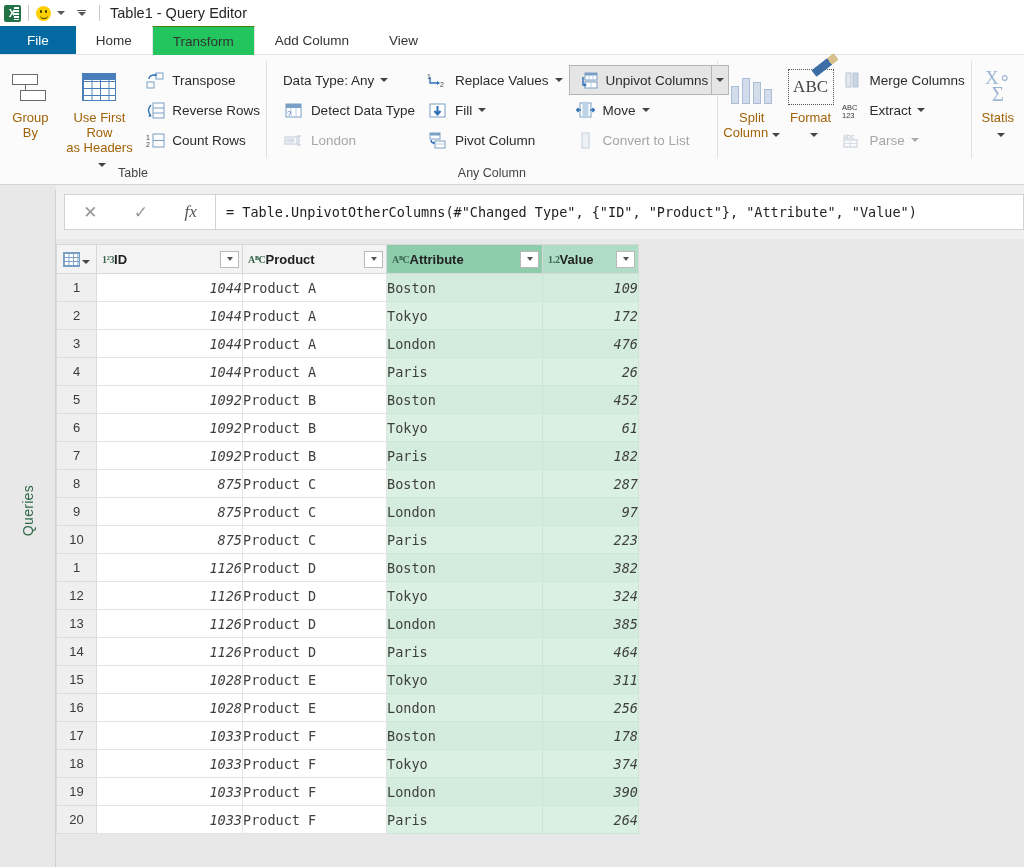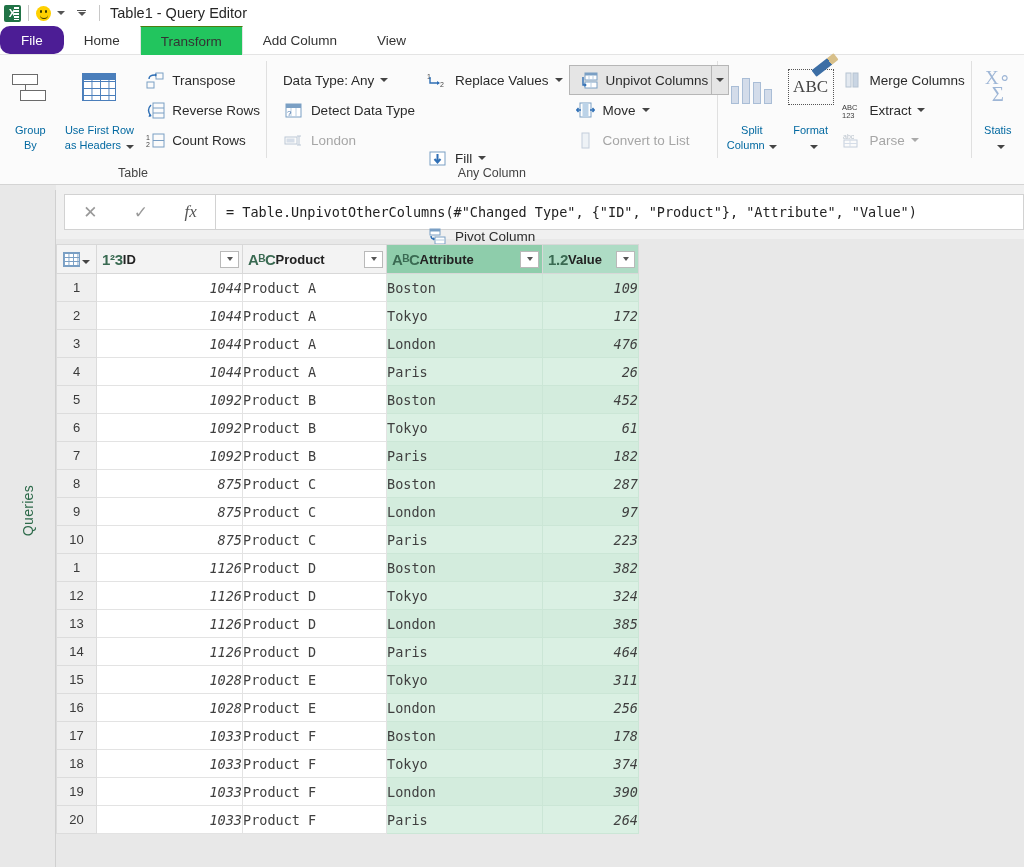--- a/index.html
+++ b/index.html
@@ -29,40 +29,40 @@
               border-top:4px solid #555; margin:0 6px; }
   .qat-dd { margin:0 6px; display:flex; flex-direction:column; align-items:center; }
   .qat-dd i { display:block; width:9px; height:1.5px; background:#555; margin-bottom:1px; }
   .qat-dd b { width:0;height:0;border-left:4px solid transparent;border-right:4px solid transparent;
               border-top:4px solid #555; }
   .win-title { font-size:14.5px; color:#262626; margin-left:3px; }
 
   
   .tabstrip { height:29px; background:#fff; display:flex; align-items:stretch;
               border-bottom:1px solid #e4e4e4; }
-  .tab-file { background:#4c1d95; color:#fff; display:flex; align-items:center;
-              padding:0 21px; font-size:13.5px;border-radius:10px; }
+  .tab-file { background:#0369a1; color:#fff; display:flex; align-items:center;
+              padding:0 27px; font-size:13.5px; }
   .tab { display:flex; align-items:center; padding:0 20px; font-size:13.5px; color:#333;
          cursor:default; }
   .tab.active { background:#22c55e; border-top:1px solid #4d7c0f; border-left:1px solid #e4e4e4;
                 border-right:1px solid #e4e4e4; position:relative; top:0; margin-bottom:-1px; }
 
   
   .ribbon { height:130px; background:#fbfbfb; display:flex; position:relative;
             border-bottom:1px solid #d4d4d4; }
   .rgroup { display:flex; flex-direction:column; position:relative; padding-top:6px; }
   .rgroup .glabel { position:absolute; bottom:4px; width:100%; text-align:center;
                     font-size:12.5px; color:#444; }
   .rgroup-sep { width:1px; background:#e0e0e0; margin:6px 0 26px; align-self:stretch; }
   .rgroup-inner { display:flex; }
 
   .bigbtn { width:72px; display:flex; flex-direction:column; align-items:center;
             padding-top:6px; cursor:default; }
   .bigbtn .bicon { height:40px; display:flex; align-items:center; justify-content:center; }
-  .bigbtn .blabel { font-size:11px; text-align:center; line-height:15px; color:#0369a1; margin-top:16px;}
+  .bigbtn .blabel { font-size:13px; text-align:center; line-height:15px; color:#a16207; margin-top:3px;}
 
   .smallcol { display:flex; flex-direction:column; padding-top:4px; }
   .smallbtn { display:flex; align-items:center; height:30px; padding:0 6px; cursor:default;
               font-size:13.5px; color:#2b2b2b; white-space:nowrap; }
   .smallbtn.disabled { color:#a6a6a6; }
   .smallbtn .sicon { width:22px; height:20px; margin-right:6px; display:flex;
                      align-items:center; justify-content:center; flex:0 0 22px; }
   .smallbtn.boxed { border:1px solid #b6b6b6; background:#e5e5e5; position:relative; }
   .ddarrow { width:0;height:0;border-left:4px solid transparent;border-right:4px solid transparent;
              border-top:4px solid #444; margin-left:6px; }
@@ -90,21 +90,21 @@
   .ic-abc { width:46px;height:36px;border:1px dotted #555; position:relative;
             display:flex;align-items:center;justify-content:center;
             font-family:"Liberation Serif", serif; font-size:17px; color:#444; letter-spacing:0px;}
   .ic-pencil { position:absolute; right:-6px; top:-9px; width:28px; height:8px;
                background:linear-gradient(90deg,#3c6ea5 0 70%, #d8c08a 70% 100%);
                transform:rotate(-38deg); border-radius:1px; }
   .ic-bars { width:44px; height:34px; display:flex; align-items:flex-end; gap:3px; justify-content:center;}
   .ic-bars span { width:8px; background:#d3dcea; border:1px solid #a9bdd6; }
   .ic-sigma { font-size:30px; color:#9eb6d6; font-family:"Liberation Serif", serif; line-height:30px; }
 
-  .typeicon { font-size:15px; color:#3a6a52; font-family:Liberation Sans, sans-serif;
+  .typeicon { font-size:10px; color:#3a6a52; font-family:Liberation Serif, serif;
               letter-spacing:-0.3px; white-space:nowrap; }
 
   
   .fbar-wrap { height:54px; background:#f0f0f0; display:flex; align-items:center; }
   .side-toggle { width:56px; height:100%; display:flex; align-items:flex-start;
                  justify-content:center; padding-top:10px; background:#e8e8e8; }
   .chev { font-size:19px; color:#666; line-height:1; }
   .fbtns { height:36px; width:152px; background:#fff; border:1px solid #d2d2d2;
            display:flex; align-items:center; justify-content:space-around; margin-left:8px; }
   .fbtn { color:#9a9a9a; font-size:17px; }
@@ -272,21 +272,21 @@
                 <rect x="2.5" y="6.5" width="8" height="4" fill="#d5dde8"></rect>
                 <line x1="15" y1="4" x2="15" y2="13" stroke="#bcc8d6"></line>
                 <line x1="13" y1="4" x2="17" y2="4" stroke="#bcc8d6"></line>
                 <line x1="13" y1="13" x2="17" y2="13" stroke="#bcc8d6"></line>
               </svg>
           </span>
           <span>London</span>
         </div>
       </div>
 
-      <div class="smallcol" style="width:150px;gap:48px;">
+      <div class="smallcol" style="width:150px;">
         <div class="smallbtn">
           <span class="sicon">
             <svg width="21" height="17" viewBox="0 0 21 17">
                 <text x="0" y="7" font-size="7" fill="#444" font-family="Liberation Sans">1</text>
                 <text x="13" y="15" font-size="7" fill="#444" font-family="Liberation Sans">2</text>
                 <path d="M3 5 L3 11 L12 11" stroke="#2f6fb5" fill="none" stroke-width="1.4"></path>
                 <path d="M10 9 L13 11 L10 13" fill="#2f6fb5"></path>
               </svg>
           </span>
           <span>Replace Values</span>

